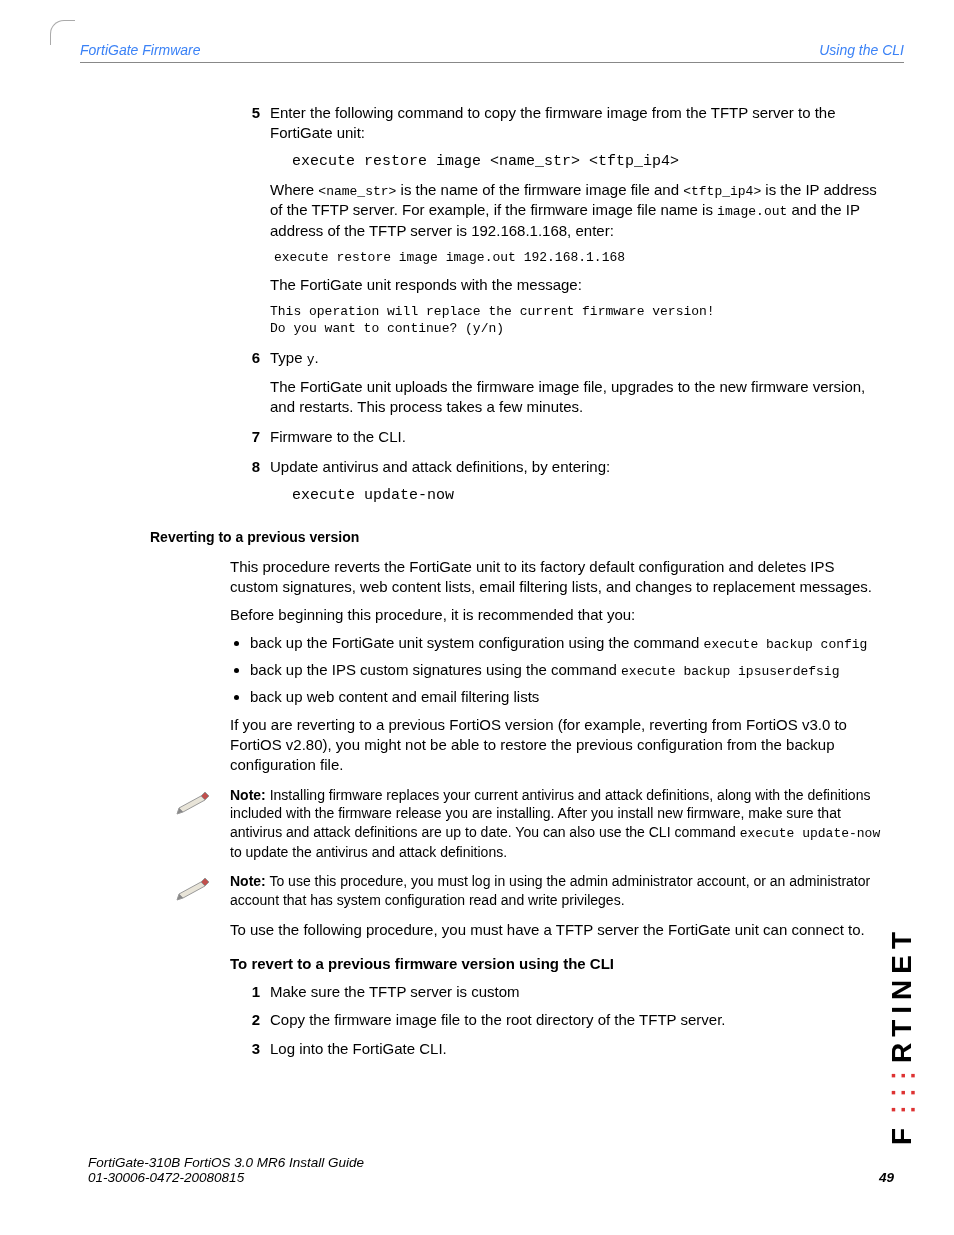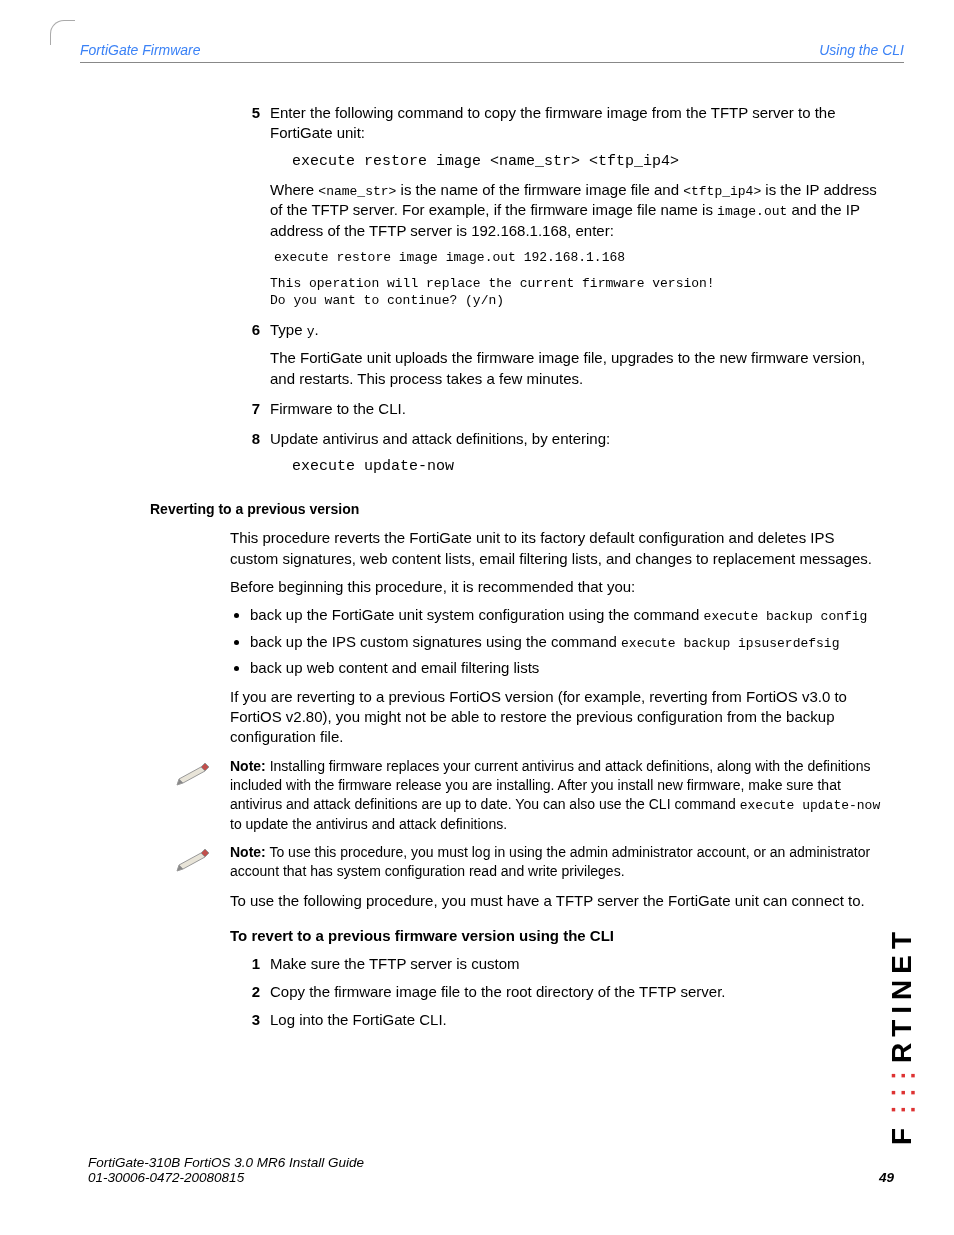--- a/index.html
+++ b/index.html
@@ -184,20 +184,21 @@
 
     <ol class="steps">
       <li>
         <span class="num">5</span>
         <div class="para">Enter the following command to copy the firmware image from the TFTP server to the FortiGate unit:</div>
         <div class="cmd-block">execute restore image &lt;name_str&gt; &lt;tftp_ip4&gt;</div>
         <div class="para">
           <span>Where </span><code>&lt;name_str&gt;</code><span> is the name of the firmware image file and </span><code>&lt;tftp_ip4&gt;</code><span> is the IP address of the TFTP server. For example, if the firmware image file name is </span><code>image.out</code><span> and the IP address of the TFTP server is 192.168.1.168, enter:</span>
         </div>
         <div class="mono para" style="margin-left:4px;">execute restore image image.out 192.168.1.168</div>
+        <div class="para">The FortiGate unit responds with the message:</div>
         <div class="mono para" style="white-space:pre-wrap; margin-left:0;">This operation will replace the current firmware version!
 Do you want to continue? (y/n)</div>
       </li>
       <li>
         <span class="num">6</span>
         <div class="para">
           <span>Type </span><code>y</code><span>.</span>
         </div>
         <div class="para">The FortiGate unit uploads the firmware image file, upgrades to the new firmware version, and restarts. This process takes a few minutes.</div>
       </li>

